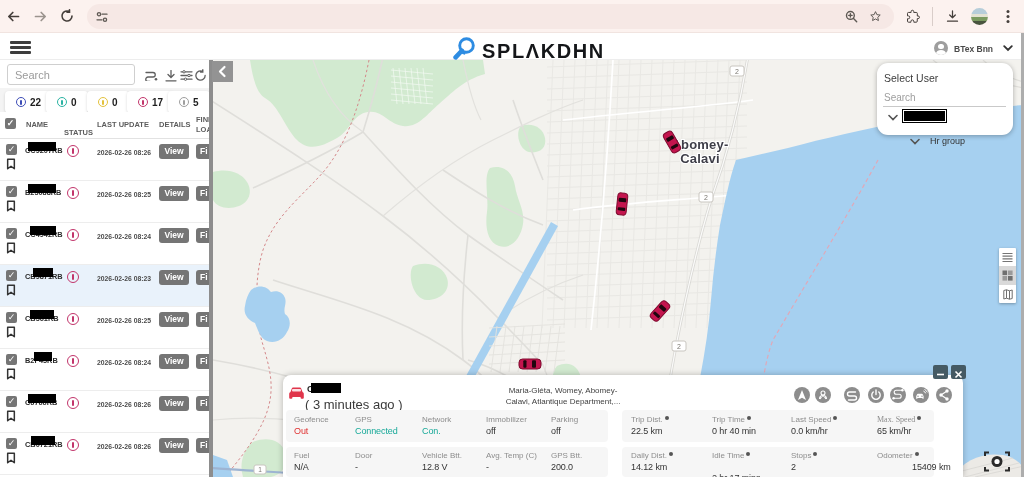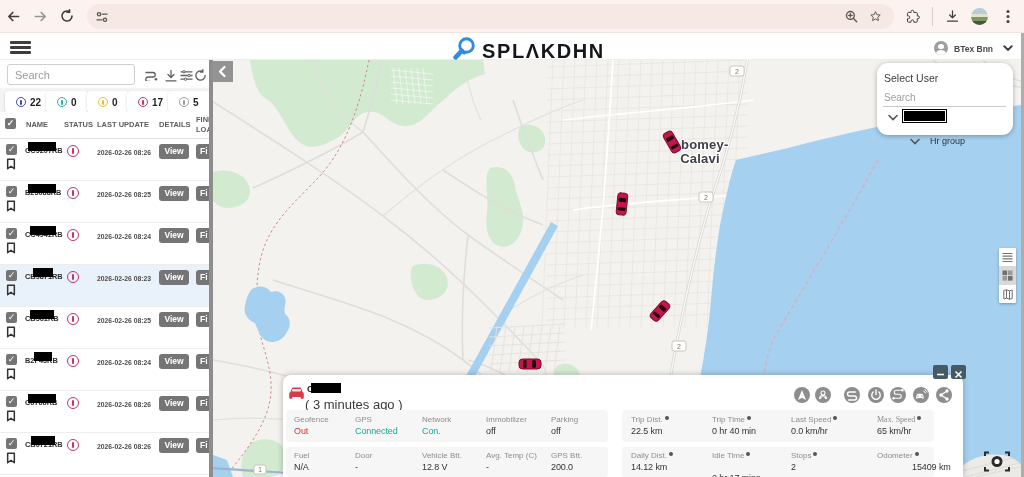--- a/index.html
+++ b/index.html
@@ -170,21 +170,21 @@
   <div class="cbadge" style="left:168px">
       <div class="cring" style="border:1.6px solid #9e9e9e">
         <i style="background:#9e9e9e"></i>
       </div>
       <span class="cnum">5</span>
     </div>
 
   <div id="thead">
     <div class="check" style="left:5px;top:6px">✓</div>
     <span class="abs" style="left:26px;top:8px">NAME</span>
-    <span class="abs" style="left:64px;top:8px">STATUS</span>
+    <span class="abs" style="left:64px;top:16px">STATUS</span>
     <span class="abs" style="left:97px;top:8px">LAST UPDATE</span>
     <span class="abs" style="left:159px;top:8px">DETAILS</span>
     <span class="abs" style="left:196px;top:3px">FIND</span>
     <span class="abs" style="left:196px;top:13px">LOAD</span>
   </div>
   <div id="rows">
       <div class="row" style="top:79px;">
     <div class="check" style="left:6px;top:5px">✓</div>
     <svg class="abs" style="left:6px;top:19px" width="10" height="12" viewBox="0 0 12 14">
           <path d="M2 1.2 h8 v11.5 l-4-3 -4 3 z" stroke="#333" stroke-width="1.8" fill="none" stroke-linejoin="round"></path>
@@ -514,20 +514,21 @@
         <path d="M1.5 1.5 L7.5 7.5 M7.5 1.5 L1.5 7.5" stroke="#fff" stroke-width="1.6"></path>
       </svg></div>
 
   <svg class="abs" style="left:5px;top:11px" width="17" height="15" viewBox="0 0 17 15">
     <path d="M2.5 6 L3.8 2.5 a1.4 1.4 0 0 1 1.3-1 h6.8 a1.4 1.4 0 0 1 1.3 1 L14.5 6 a1.8 1.8 0 0 1 1.3 1.8 v4 a1 1 0 0 1-1 1 h-1.2 a1 1 0 0 1-1-1 v-.8 H4.4 v.8 a1 1 0 0 1-1 1 H2.2 a1 1 0 0 1-1-1 v-4 A1.8 1.8 0 0 1 2.5 6 z" fill="#e0354b"></path>
     <rect x="4" y="3" width="9" height="2.6" rx="1" fill="#fff" opacity=".85"></rect>
   </svg>
   <div class="abs" style="left:24px;top:9px;font-size:9px;font-weight:bold;color:#222">C</div>
   <div class="abs" style="left:28px;top:8px;width:30px;height:10px;background:#000"></div>
   <div class="abs" style="left:22px;top:22px;font-size:13px;color:#3a3a3a">( 3 minutes ago )</div>
+  <div class="abs" style="left:180px;top:11px;width:200px;font-size:8px;color:#3f3f3f;text-align:center;line-height:10.5px">Maria-Gléta, Womey, Abomey-<br>Calavi, Atlantique Department,...</div>
 
   <div class="picon" style="left:511px"><svg width="16" height="16" viewBox="0 0 16 16">
         <path d="M8 3 L12 13 L8 10.8 L4 13 Z" fill="#fff"></path>
       </svg></div>
   <div class="picon" style="left:532px"><svg width="16" height="16" viewBox="0 0 16 16">
         <circle cx="8" cy="6" r="2" fill="none" stroke="#fff" stroke-width="1.1"></circle>
         <path d="M4.5 12 a3.5 3.5 0 0 1 7 0 M8 8 v2 M5 12 l1.5-2 M11 12 l-1.5-2" stroke="#fff" stroke-width="1.1" fill="none"></path>
       </svg></div>
   <div class="picon" style="left:561px"><svg width="16" height="16" viewBox="0 0 16 16">
         <path d="M11.5 5 h-6 a1.8 1.8 0 0 0 0 4 h5 a1.8 1.8 0 0 1 0 4 h-6" stroke="#fff" stroke-width="1.4" fill="none" stroke-linecap="round"></path>

